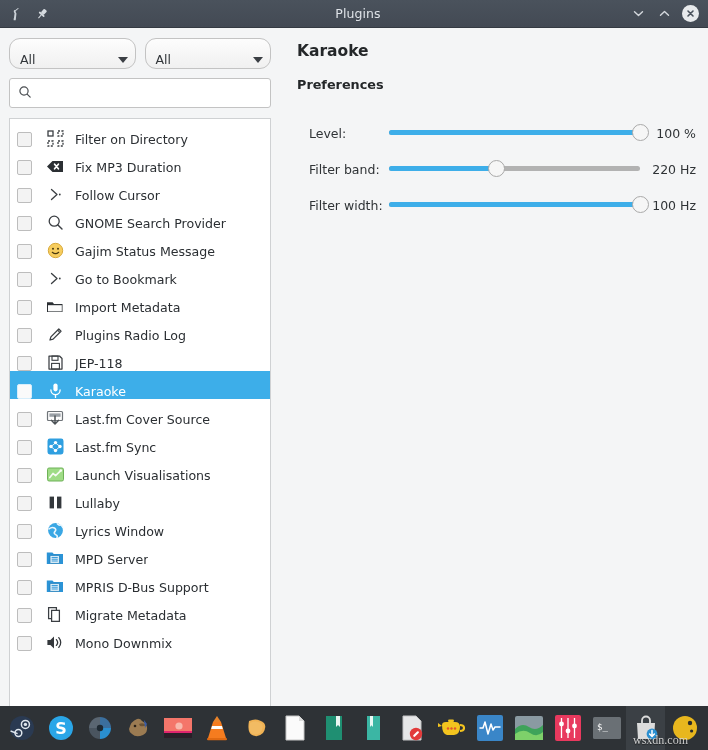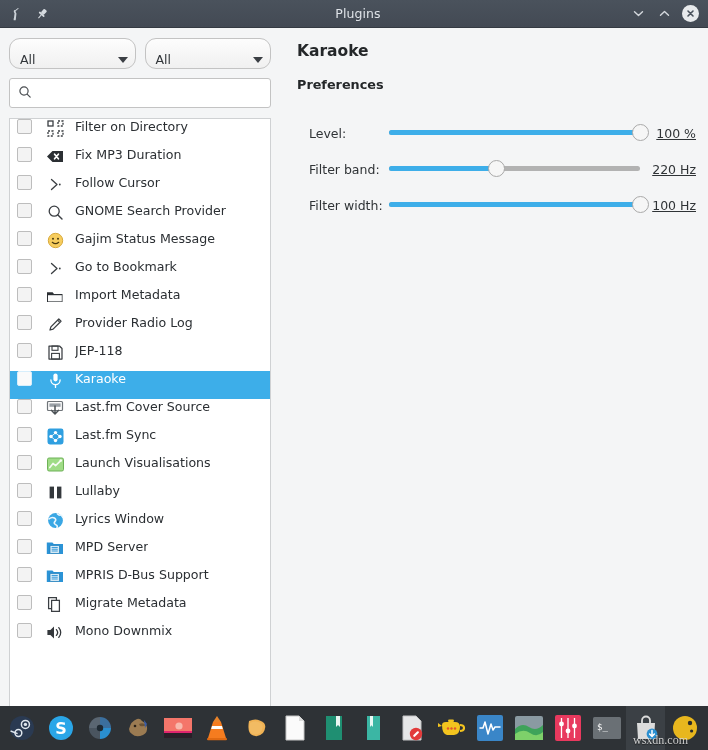--- a/index.html
+++ b/index.html
@@ -67,21 +67,21 @@
 
   .listwrap {
     margin-top: 10px;
     flex: 1 1 auto; min-height: 0;
     background: #ffffff;
     border: 1px solid #cfd1d3; border-bottom: none;
     overflow: hidden;
   }
   .plist { list-style: none; }
   .prow {
-    height: 28px; display: flex; align-items: flex-start;
+    height: 28px; display: flex; align-items: flex-end;
     padding-left: 7px; gap: 0;
     font-size: 12.6px; color: #2b2f33;
   }
   .prow.selected { background: #3daee9; color: #ffffff; }
   .cb {
     width: 15px; height: 15px; flex: 0 0 15px;
     background: #f3f3f3; border: 1px solid #bdbdbd; border-radius: 2px;
   }
   .prow.selected .cb { background: #fafafa; border-color: #d7eefb; }
   .picon {
@@ -104,21 +104,21 @@
   .track {
     position: absolute; top: 50%; left: 0; right: 0; height: 5px;
     margin-top: -2.5px; background: #b2b2b2; border-radius: 3px;
   }
   .fill { position: absolute; top: 50%; left: 0; height: 5px; margin-top: -2.5px; background: #3daee9; border-radius: 3px; }
   .thumb {
     position: absolute; top: 50%; width: 17px; height: 17px;
     margin-top: -8.5px; margin-left: -8.5px;
     background: #f6f6f6; border: 1px solid #a9a9a9; border-radius: 50%;
   }
-  .pref-value { width: 56px; flex: 0 0 56px; text-align: right; font-size: 12.5px; color: #2f3336; text-decoration: underline; }
+  .pref-value { width: 56px; flex: 0 0 56px; text-align: right; font-size: 12.5px; color: #2f3336; }
 
   
   .taskbar {
     height: 44px; flex: 0 0 44px;
     background: #2e3236;
     display: flex; align-items: center;
     padding-left: 2px;
     position: relative;
   }
   .tb-item {
@@ -278,21 +278,21 @@
               <span class="plabel">Import Metadata</span>
             </li>
             <li class="prow">
               <span class="cb"></span>
               <span class="picon">
                 <svg width="17" height="17" viewBox="0 0 17 17">
                   <path d="M3 14 L3.9 10.9 L11.8 3 L14 5.2 L6.1 13.1 Z" fill="none" stroke="#3a3e42" stroke-width="1.25" stroke-linejoin="round"></path>
                   <path d="M10.6 4.2 L12.8 6.4" stroke="#3a3e42" stroke-width="1.1"></path>
                 </svg>
               </span>
-              <span class="plabel">Provider Radio Log</span>
+              <span class="plabel">Plugins Radio Log</span>
             </li>
             <li class="prow">
               <span class="cb"></span>
               <span class="picon">
                 <svg width="17" height="17" viewBox="0 0 17 17">
                   <path d="M2 2 L12.5 2 L15 4.5 L15 15 L2 15 Z" fill="none" stroke="#3a3e42" stroke-width="1.25" stroke-linejoin="round"></path>
                   <rect x="5" y="2" width="6" height="4.3" fill="none" stroke="#3a3e42" stroke-width="1.1"></rect>
                   <rect x="4.6" y="9.4" width="7.8" height="5.6" fill="none" stroke="#3a3e42" stroke-width="1.1"></rect>
                 </svg>
               </span>

